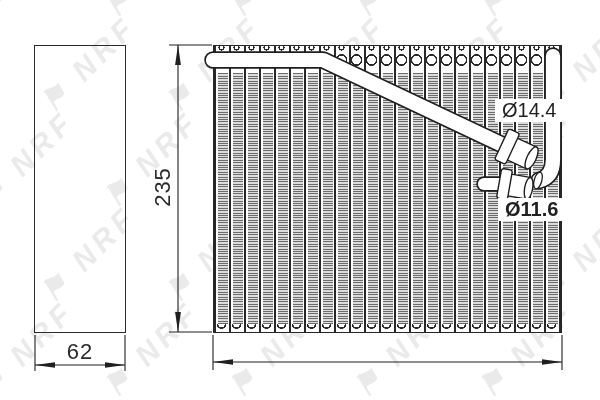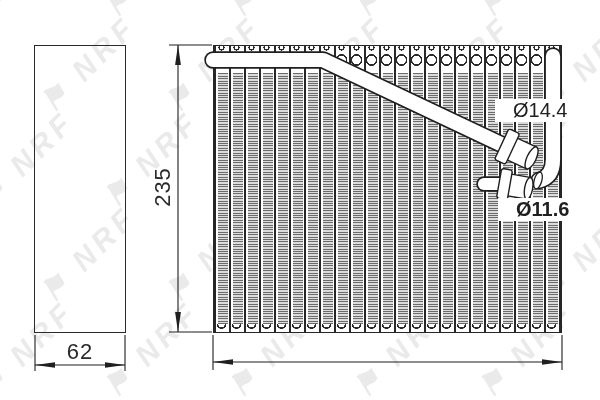--- a/index.html
+++ b/index.html
@@ -38,21 +38,21 @@
   
   .linework{position:absolute;left:0;top:0;z-index:3;}
 
   
   .dim-label{position:absolute;z-index:4;color:#2a2a2a;font-size:22px;line-height:1;
              text-align:center;letter-spacing:1px;}
   .dim-height{left:133px;top:176px;width:60px;transform:rotate(-90deg);}
   .dim-depth{left:50px;top:341px;width:60px;}
   .dim-width{left:356px;top:340px;width:60px;}
   .port-label{position:absolute;z-index:4;color:#1f1f1f;font-size:20px;line-height:1.05;
-              background:#fff;padding:1px 18px;}
+              background:#fff;padding:1px 7px;}
   .port-upper{left:495px;top:99px;}
   .port-lower{left:498px;top:198px;font-weight:bold;}
 </style>
 </head>
 <body>
 
 <div class="canvas">
 
   <div class="watermark-layer">
       <div class="wm-tile" style="left: -35px; top: -48px;">⚑ NRF</div>

